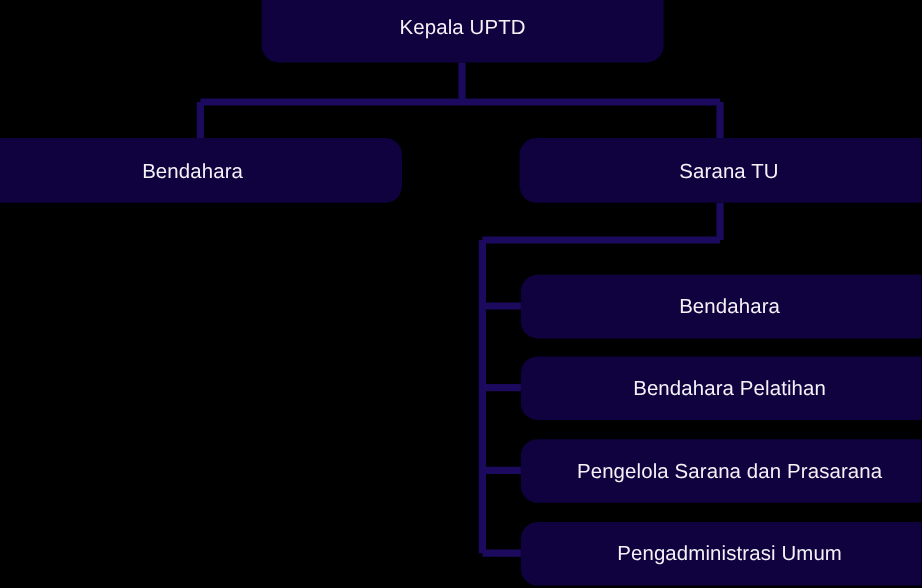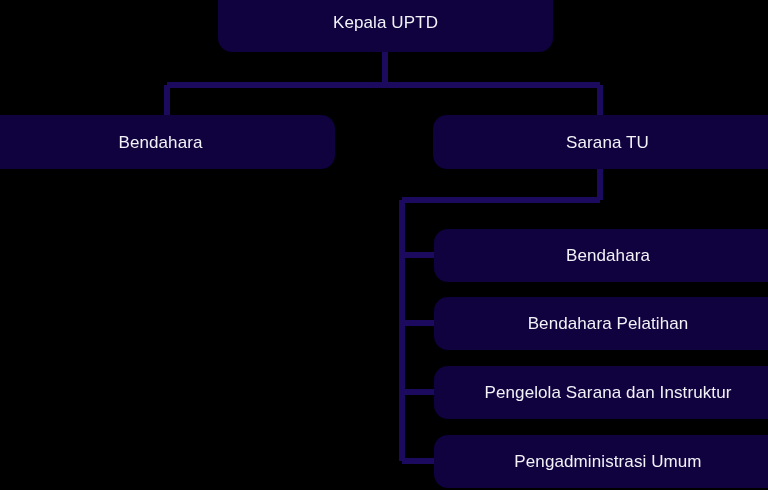--- a/index.html
+++ b/index.html
@@ -129,20 +129,20 @@
 
   <div class="node" id="node-bendahara">
     <span class="node-label">Bendahara</span>
   </div>
 
   <div class="node" id="node-pengelola-pelatihan">
     <span class="node-label">Bendahara Pelatihan</span>
   </div>
 
   <div class="node" id="node-pengelola-sarana-dan-prasarana">
-    <span class="node-label">Pengelola Sarana dan Instruktur</span>
+    <span class="node-label">Pengelola Sarana dan Prasarana</span>
   </div>
 
   <div class="node" id="node-pengadministrasi-umum">
     <span class="node-label">Pengadministrasi Umum</span>
   </div>
 
 </div>
 
 </body></html>

